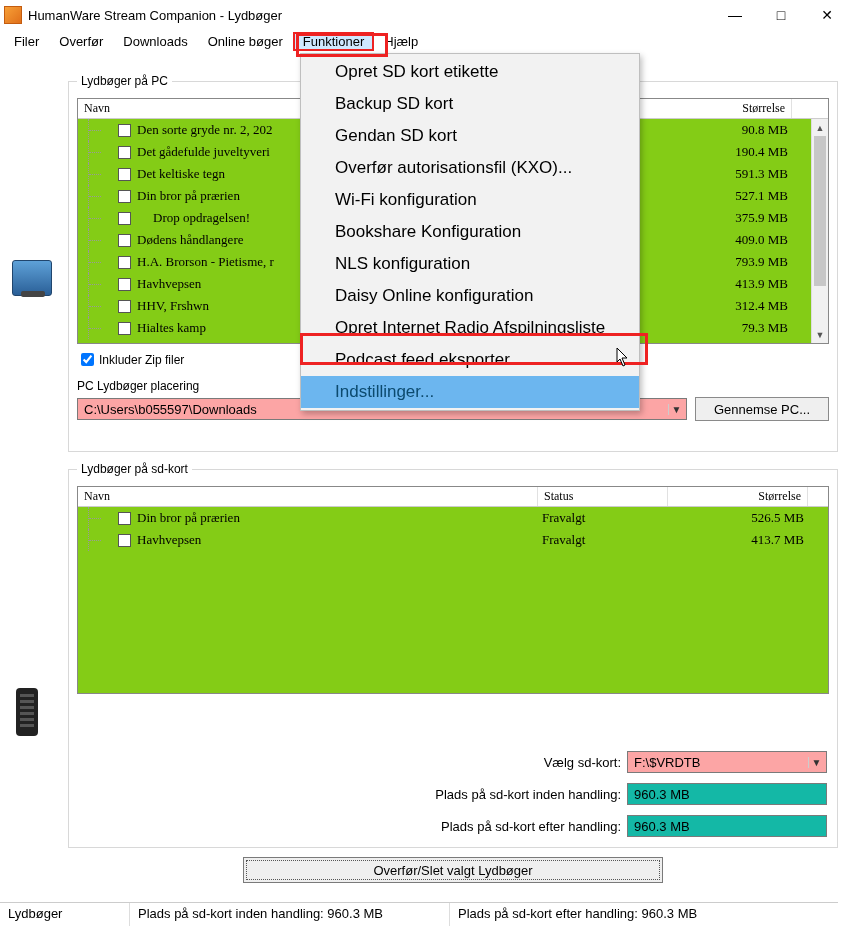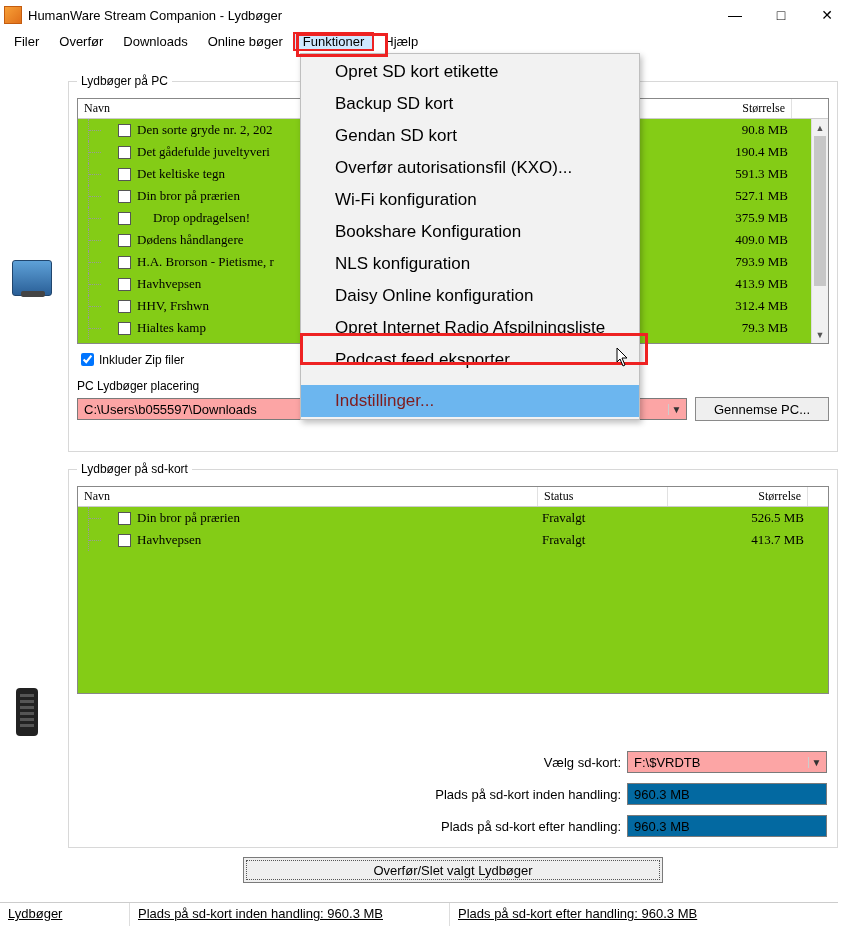--- a/index.html
+++ b/index.html
@@ -67,22 +67,21 @@
     z-index: 40;
     padding: 2px 0;
   }
   .dropdown-item {
     padding: 6px 30px 6px 34px;
     font-size: 17px;
     cursor: default;
   }
   .dropdown-item.selected {
     background: #6cb6ef;
-    color: #7f1d1d;
-    margin-top: 9px;
+    color: #0c4a6e;
   }
   .cursor {
     position: absolute;
     width: 14px; height: 20px;
     z-index: 60;
     pointer-events:none;
   }
   .computer-icon {
     top: 260px;
     width: 40px; height: 36px;
@@ -182,35 +181,35 @@
     display:inline-flex;align-items:center;justify-content:center;cursor:default;
   }
 
   .sd-info{
     position:absolute; right:10px; bottom:10px; width:460px;
     display:grid; grid-template-columns:1fr 200px; row-gap:10px; column-gap:6px; align-items:center;
     font-size:13px;
   }
   .sd-info .lbl{text-align:right;}
   .readonly{
-    height:22px;border:1px solid #7a7a7a;background:#0369a1;padding:0 6px;display:flex;align-items:center;font-size:13px;
+    height:22px;border:1px solid #7a7a7a;background:#14b8a6;padding:0 6px;display:flex;align-items:center;font-size:13px;
   }
 
   .big-btn-row{
     position:absolute; left:68px; top:857px; width:770px; display:flex; justify-content:center;
   }
   .big-btn{
     width:420px;height:26px;border:1px solid #7a7a7a;background:#efefef;
     display:flex;align-items:center;justify-content:center;font-size:13px;
     outline:1px dotted #555; outline-offset:-4px;
   }
 
   .statusbar{
     position:absolute;left:0;right:16px;bottom:0;height:24px;
-    border-top:1px solid #ccc;display:flex;font-size:13px;background:#fff;text-decoration:underline;
+    border-top:1px solid #ccc;display:flex;font-size:13px;background:#fff;
   }
   .status-cell{padding:3px 8px;border-right:1px solid #ddd;}
   .status-cell:first-child{width:130px;}
   .status-cell:nth-child(2){width:320px;}
   .status-cell:last-child{flex:1;border-right:none;}
 </style>
 </head>
 <body>
 
 <div class="titlebar">

